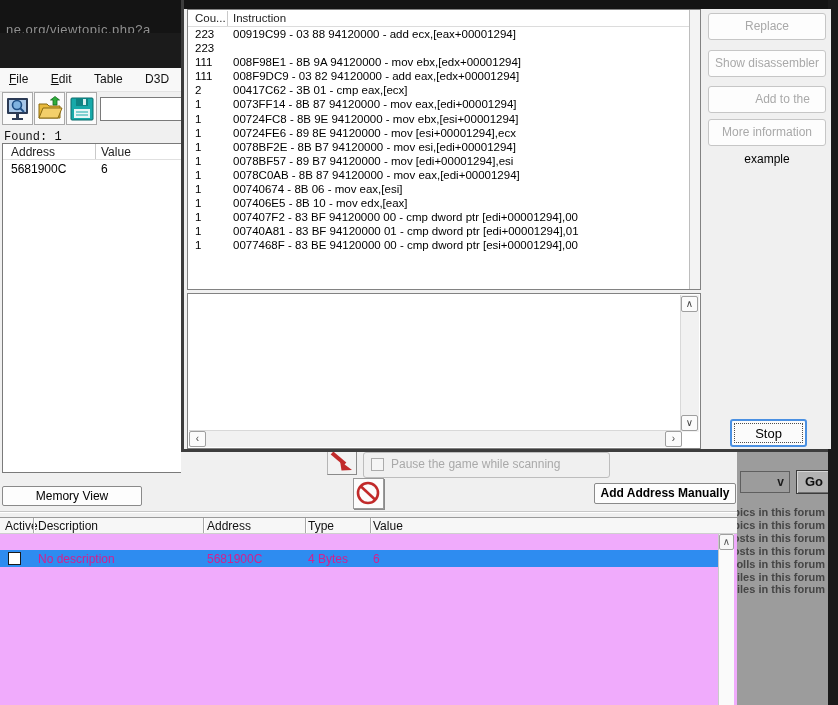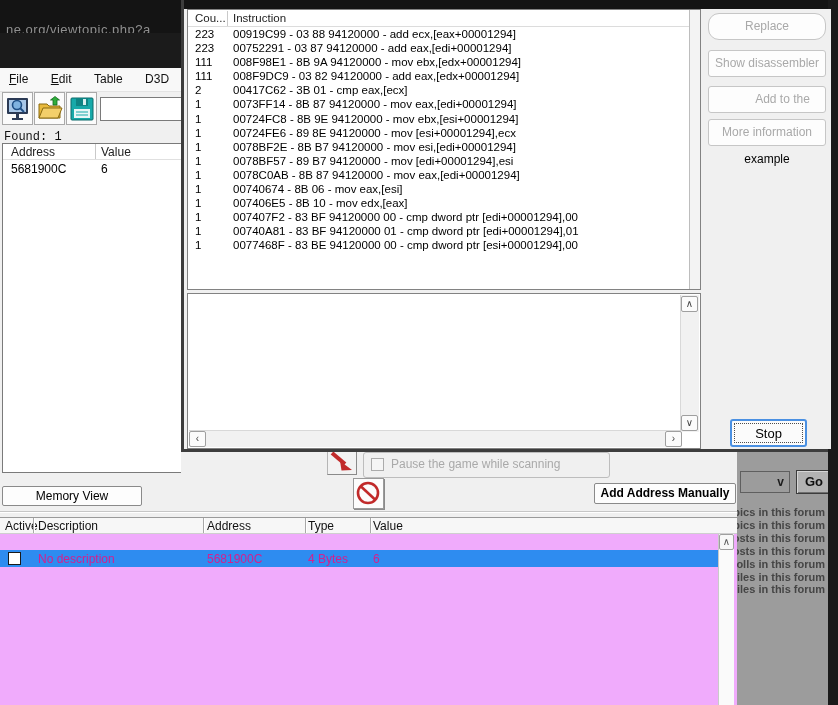--- a/index.html
+++ b/index.html
@@ -251,21 +251,20 @@
         <span class="h2">Instruction</span>
       </div>
       <div class="oplist-rows">
 
       <div class="op-row">
             <span class="cnt">223</span>
             <span class="ins">00919C99 - 03 88 94120000  - add ecx,[eax+00001294]</span>
           </div>
           <div class="op-row">
             <span class="cnt">223</span>
-            <span class="ins">00752291 - 03 87 94120000  - add eax,[edi+00001294]</span>
           </div>
           <div class="op-row">
             <span class="cnt">111</span>
             <span class="ins">008F98E1 - 8B 9A 94120000  - mov ebx,[edx+00001294]</span>
           </div>
           <div class="op-row">
             <span class="cnt">111</span>
             <span class="ins">008F9DC9 - 03 82 94120000  - add eax,[edx+00001294]</span>
           </div>
           <div class="op-row">
@@ -325,21 +324,21 @@
         <div class="pane-btn" style="right:1px; top:1px;">∧</div>
         <div class="pane-btn" style="right:1px; bottom:1px;">∨</div>
       </div>
       <div class="hsb-track">
         <div class="pane-btn" style="left:0px; top:0px;">‹</div>
         <div class="pane-btn" style="right:0px; top:0px;">›</div>
       </div>
     </div>
 
     <div class="dlg-right">
-      <div class="dis-btn" style="top:4px;border-radius:11px;">Replace</div>
+      <div class="dis-btn" style="top:4px;">Replace</div>
       <div class="dis-btn" style="top:41px;">Show disassembler</div>
       <div class="dis-btn" style="top:77px;padding-left:31px;">Add to the codelist</div>
       <div class="dis-btn" style="top:110px;">More information</div>
       <div class="example">example</div>
       <div class="stop-btn">
         <div class="stop-inner">Stop</div>
       </div>
     </div>
   </div>
 

